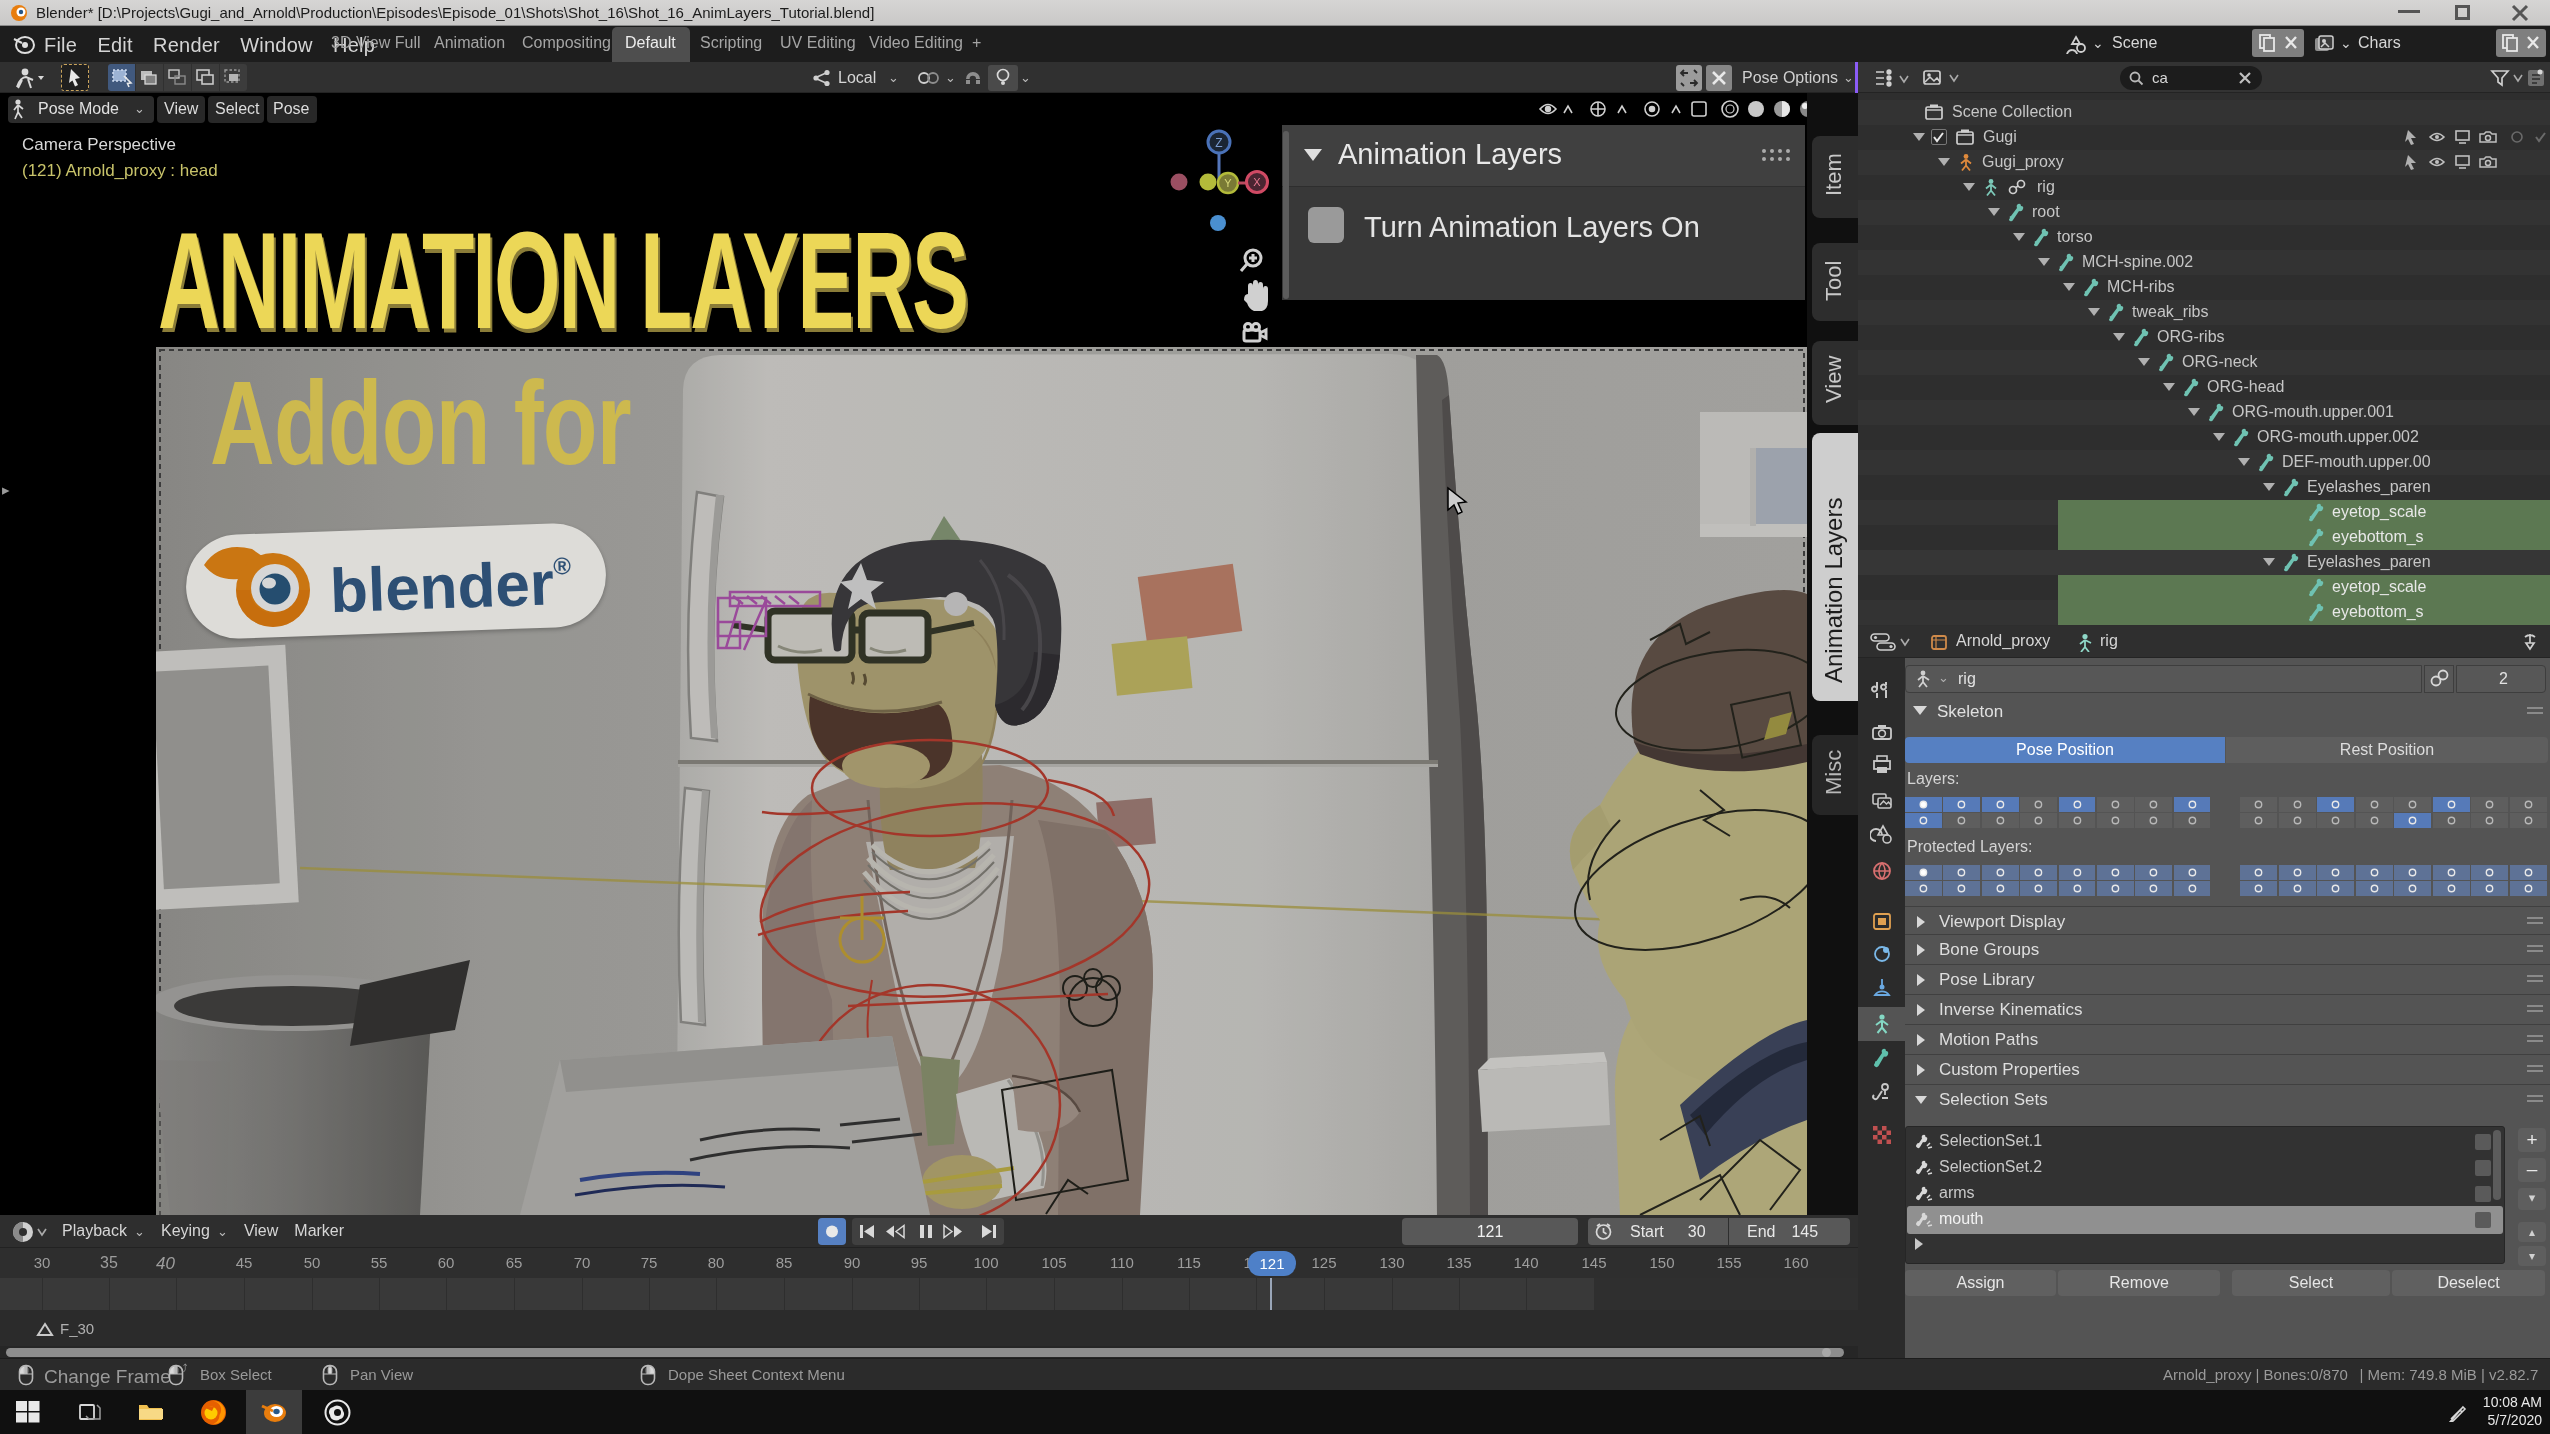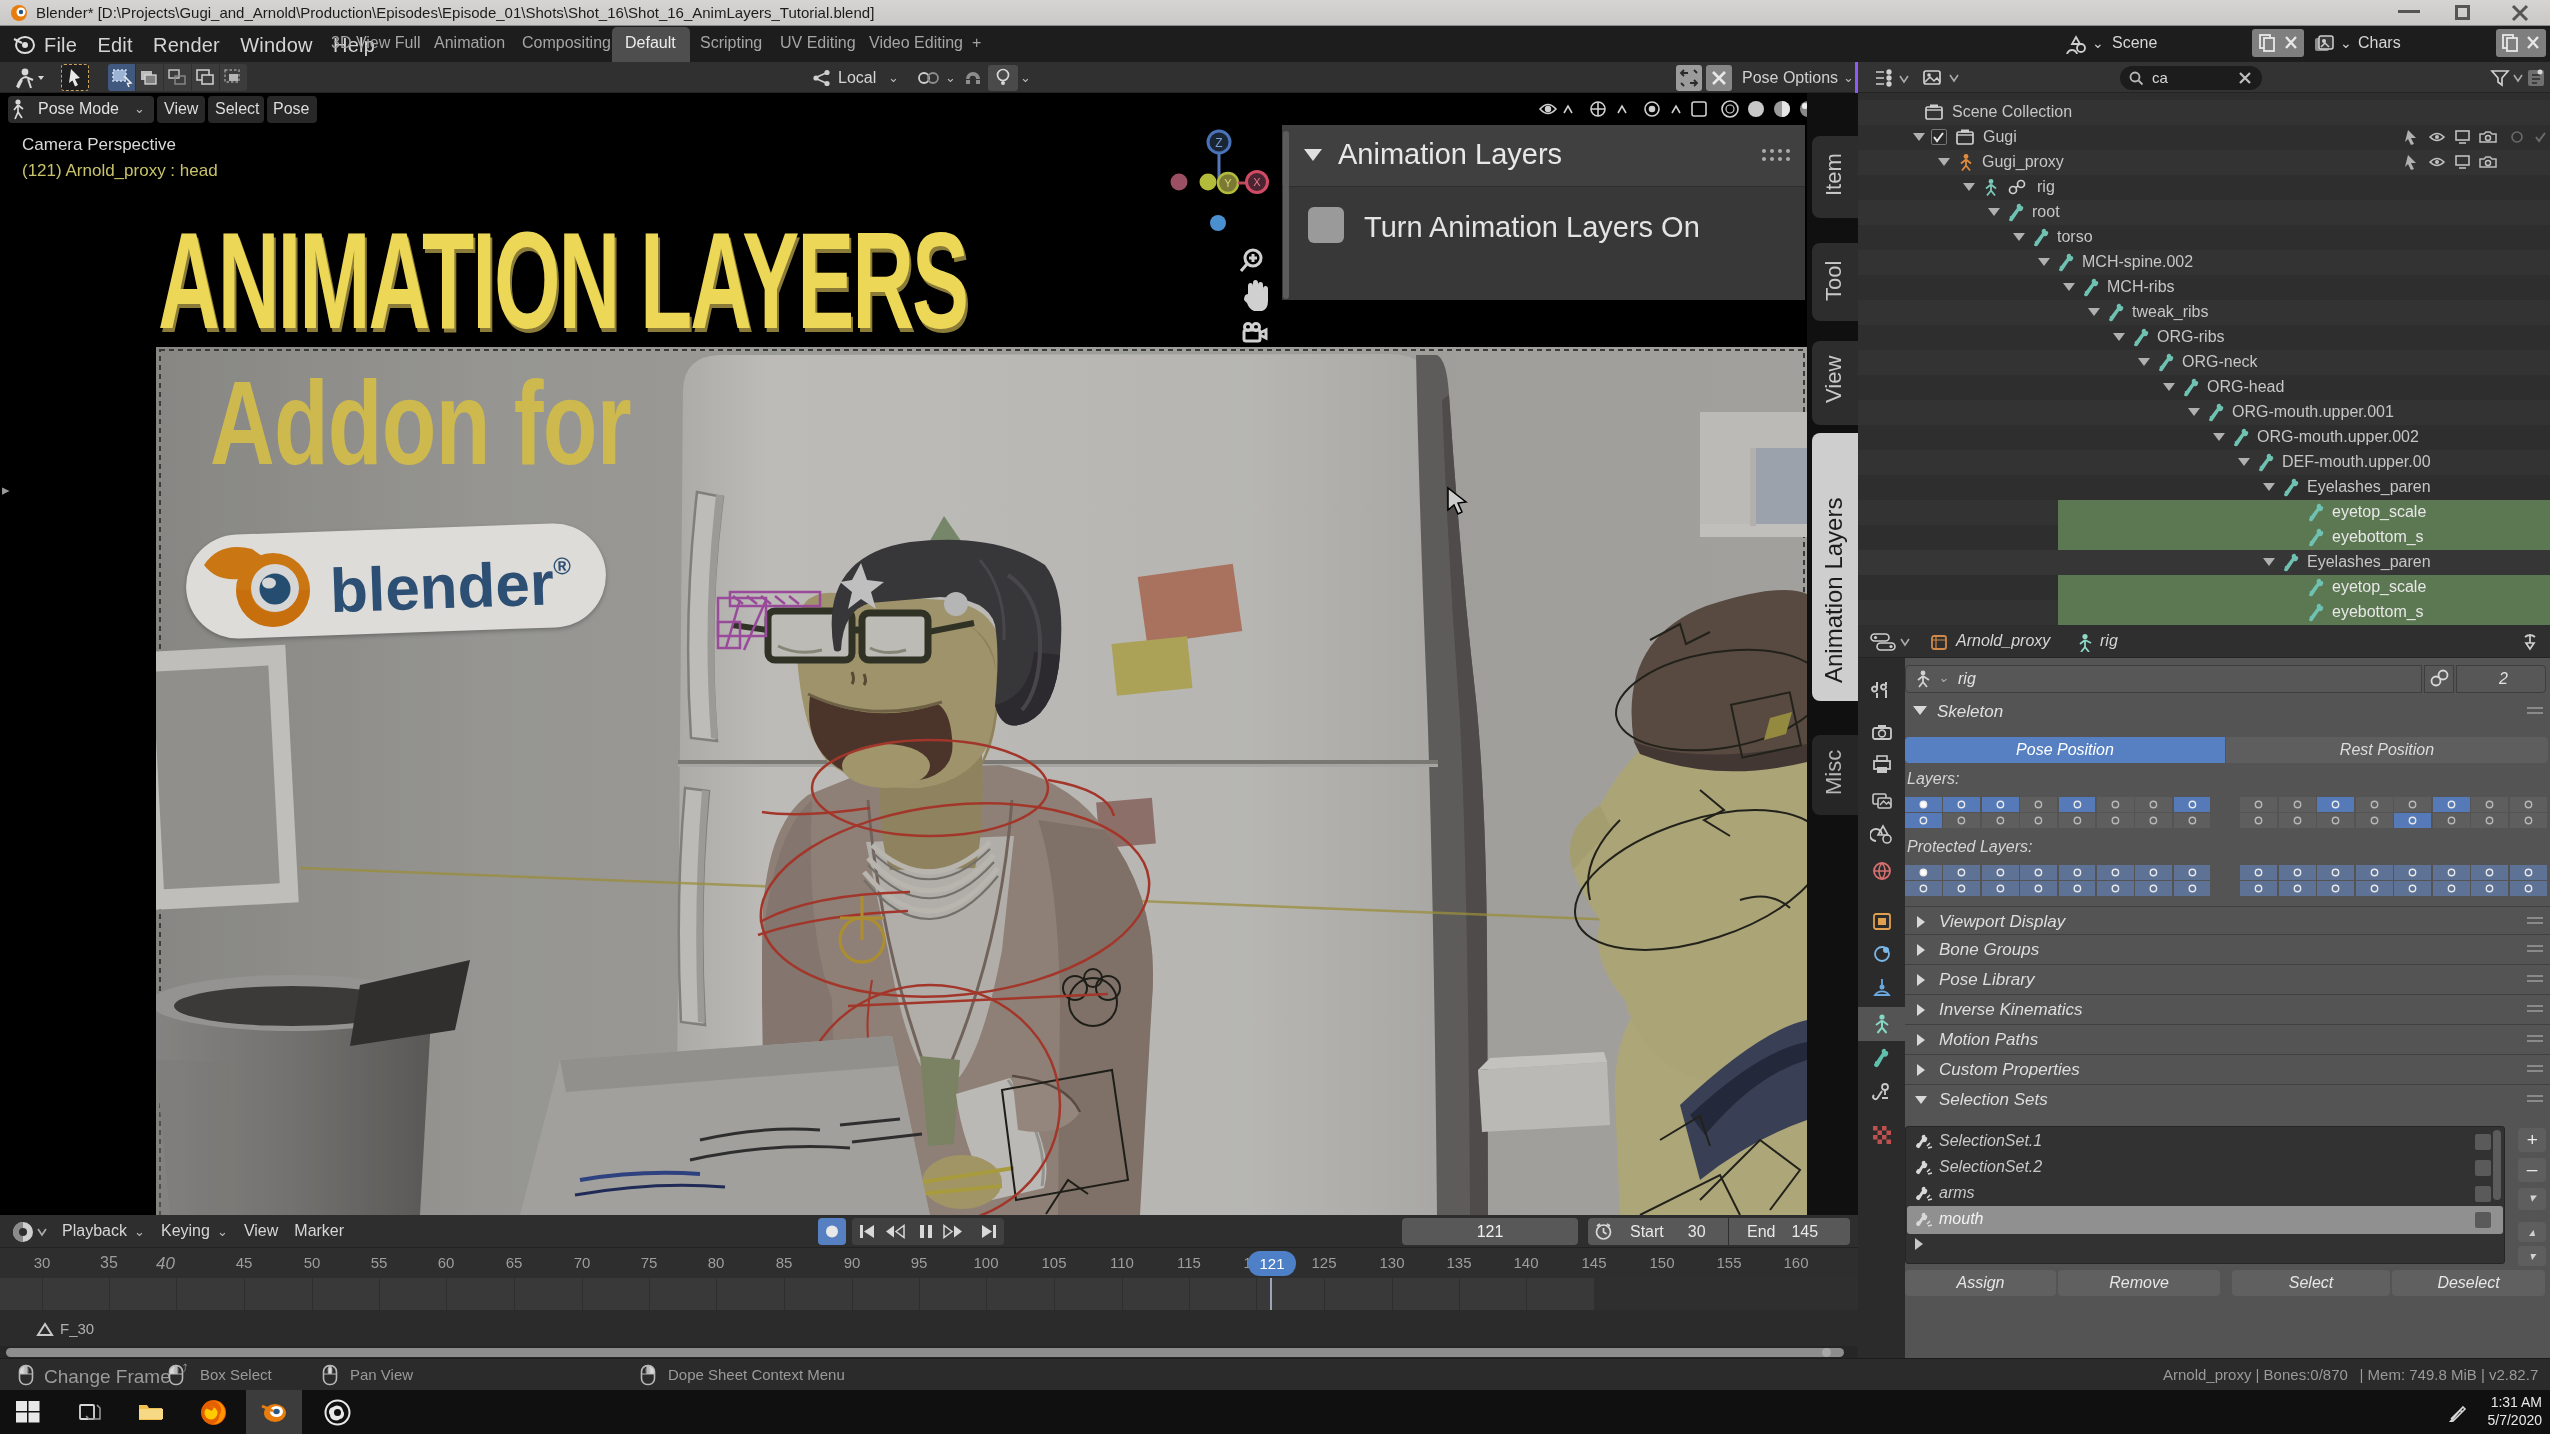--- a/index.html
+++ b/index.html
@@ -683,21 +683,21 @@
     <div class="abs" style="left:0;top:538px;width:692px;height:25px;">
           <div class="abs" style="left:200px;top:0;width:492px;height:25px;background:#5c7852;"></div>
           <svg class="abs" style="left:448px;top:3px" width="20" height="19" viewBox="0 0 20 19">
             <path d="M4 15 Q2 17 4 18 Q6 19 7 17 L13 8 Q16 9 17 6 Q18 3 15 3 Q15 0 12 1 Q10 2 11 5 L5 13 Q3 13 4 15 Z" fill="#6fc2b2"></path>
           </svg>
           <div class="abs txt" style="left:474px;top:3px;font-size:16px;color:#e8e8e8;">eyebottom_s</div>
         </div>
     </div>
   </div>
 
-  <div class="abs" style="left:1858px;top:626px;width:692px;height:732px;background:#545454;overflow:hidden;font-style:italic;">
+  <div class="abs" style="left:1858px;top:626px;width:692px;height:732px;background:#545454;overflow:hidden;">
 
     <div class="abs" style="left:0;top:0;width:692px;height:32px;background:#2f2f2f;border-bottom:1px solid #242424;">
       <svg class="abs" style="left:10px;top:5px" width="44" height="22" viewBox="0 0 44 22">
         <rect x="3" y="3" width="18" height="7" rx="3.5" fill="none" stroke="#cfcfcf" stroke-width="1.6"></rect>
           <rect x="9" y="12" width="18" height="7" rx="3.5" fill="none" stroke="#cfcfcf" stroke-width="1.6"></rect>
           <circle cx="7.5" cy="6.5" r="1.6" fill="#cfcfcf"></circle>
           <circle cx="23" cy="15.5" r="1.6" fill="#cfcfcf"></circle>
         <path d="M33 8 l4 6 4 -6" stroke="#aaa" stroke-width="1.6" fill="none"></path>
       </svg>
       <svg class="abs" style="left:70px;top:6px" width="22" height="20" viewBox="0 0 22 20">
@@ -1256,16 +1256,16 @@
         <path d="M2 6 l11 5" stroke="#e87d0d" stroke-width="3"></path>
       </svg>
   <svg class="abs" style="left:324px;top:9px" width="27" height="27" viewBox="0 0 27 27">
         <circle cx="13.5" cy="13.5" r="12" fill="none" stroke="#e8e8e8" stroke-width="2"></circle>
         <path d="M9 8 a6 6 0 0 1 10 4 a5 5 0 0 1 -3 8 a6 6 0 0 1 -10 -4 a5 5 0 0 1 3 -8 z" fill="#e8e8e8" fill-rule="evenodd"></path>
         <circle cx="13.5" cy="13.5" r="3.5" fill="#101010"></circle>
       </svg>
   <svg class="abs" style="left:2448px;top:14px" width="20" height="18" viewBox="0 0 20 18">
         <path d="M3 15 L15 3 M15 3 l2 2 -12 12 -3 1 z M12 6 l2 2" stroke="#d8d8d8" stroke-width="1.6" fill="none"></path>
       </svg>
-  <div class="abs txt" style="left:2480px;top:4px;width:62px;text-align:right;font-size:14px;color:#e8e8e8;">1:31 AM</div>
+  <div class="abs txt" style="left:2480px;top:4px;width:62px;text-align:right;font-size:14px;color:#e8e8e8;">10:08 AM</div>
   <div class="abs txt" style="left:2474px;top:22px;width:68px;text-align:right;font-size:14px;color:#e8e8e8;">5/7/2020</div>
   </div>
 </div>
 
 </body></html>

